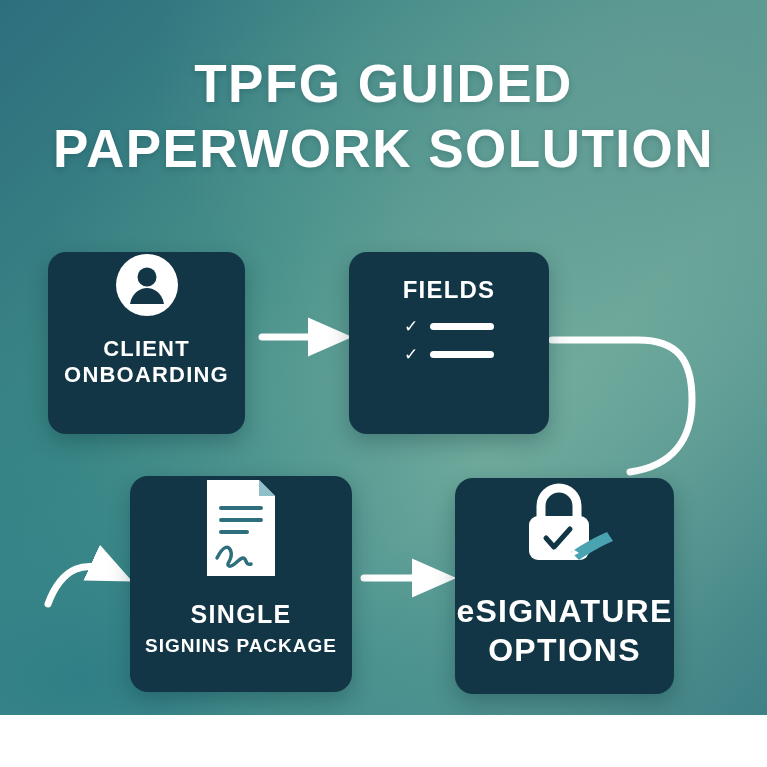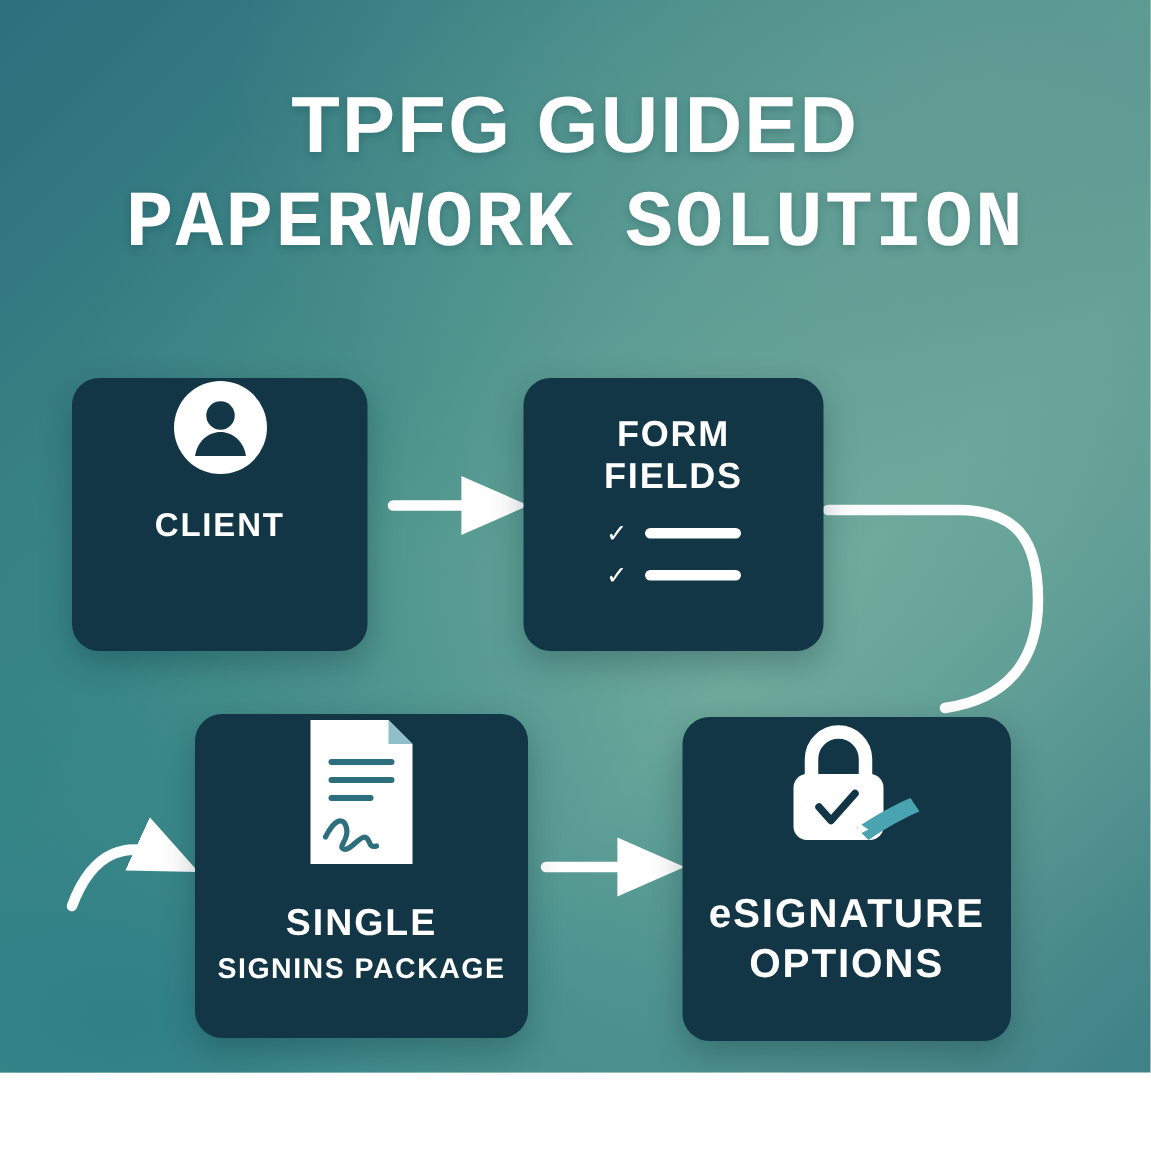--- a/index.html
+++ b/index.html
@@ -40,21 +40,21 @@
     text-align: center;
     color: #ffffff;
     font-size: 53px;
     font-weight: bold;
     letter-spacing: 1.5px;
     line-height: 1.22;
     z-index: 5;
     text-shadow: 0 2px 6px rgba(0,40,50,0.22);
   }
   .title .line1 { display: block; }
-  .title .line2 { display: block; font-family: Liberation Mono, monospace; }
+  .title .line2 { display: block; }
 
   
   .node {
     position: absolute;
     background: #123645;
     border-radius: 18px;
     box-shadow: 0 8px 22px rgba(0,30,40,0.28);
     color: #ffffff;
     display: flex;
     flex-direction: column;
@@ -126,21 +126,21 @@
   #node-package .icon-wrap { margin-bottom: 16px; }
 
   
   #node-esign {
     left: 455px;
     top: 478px;
     width: 219px;
     height: 216px;
   }
   #node-esign .icon-wrap { margin-bottom: 18px; }
-  #node-esign .caption { font-size: 27px; line-height: 1.22; }
+  #node-esign .caption { font-size: 32px; line-height: 1.22; }
 
   
   .arrows {
     position: absolute;
     left: 0;
     top: 0;
     width: 767px;
     height: 767px;
     z-index: 3;
     pointer-events: none;
@@ -177,26 +177,26 @@
   <div class="node" id="node-client">
     <div class="icon-wrap">
       <svg width="66" height="66" viewBox="0 0 66 66">
         <circle cx="33" cy="33" r="31" fill="#ffffff"></circle>
         <circle cx="33" cy="25" r="9.5" fill="#123645"></circle>
         <path d="M16,52 C18,40 27,36 33,36 C39,36 48,40 50,52 Z" fill="#123645"></path>
       </svg>
     </div>
     <div class="caption">
       <div>CLIENT</div>
+      <div>ONBOARDING</div>
     </div>
   </div>
 
   <div class="node" id="node-form">
     <div class="caption">
-      <div>FORM</div>
       <div>FIELDS</div>
     </div>
     <div class="form-lines">
       <div class="form-line-row">
         <span class="check">✓</span>
         <span class="bar"></span>
       </div>
       <div class="form-line-row">
         <span class="check">✓</span>
         <span class="bar"></span>

